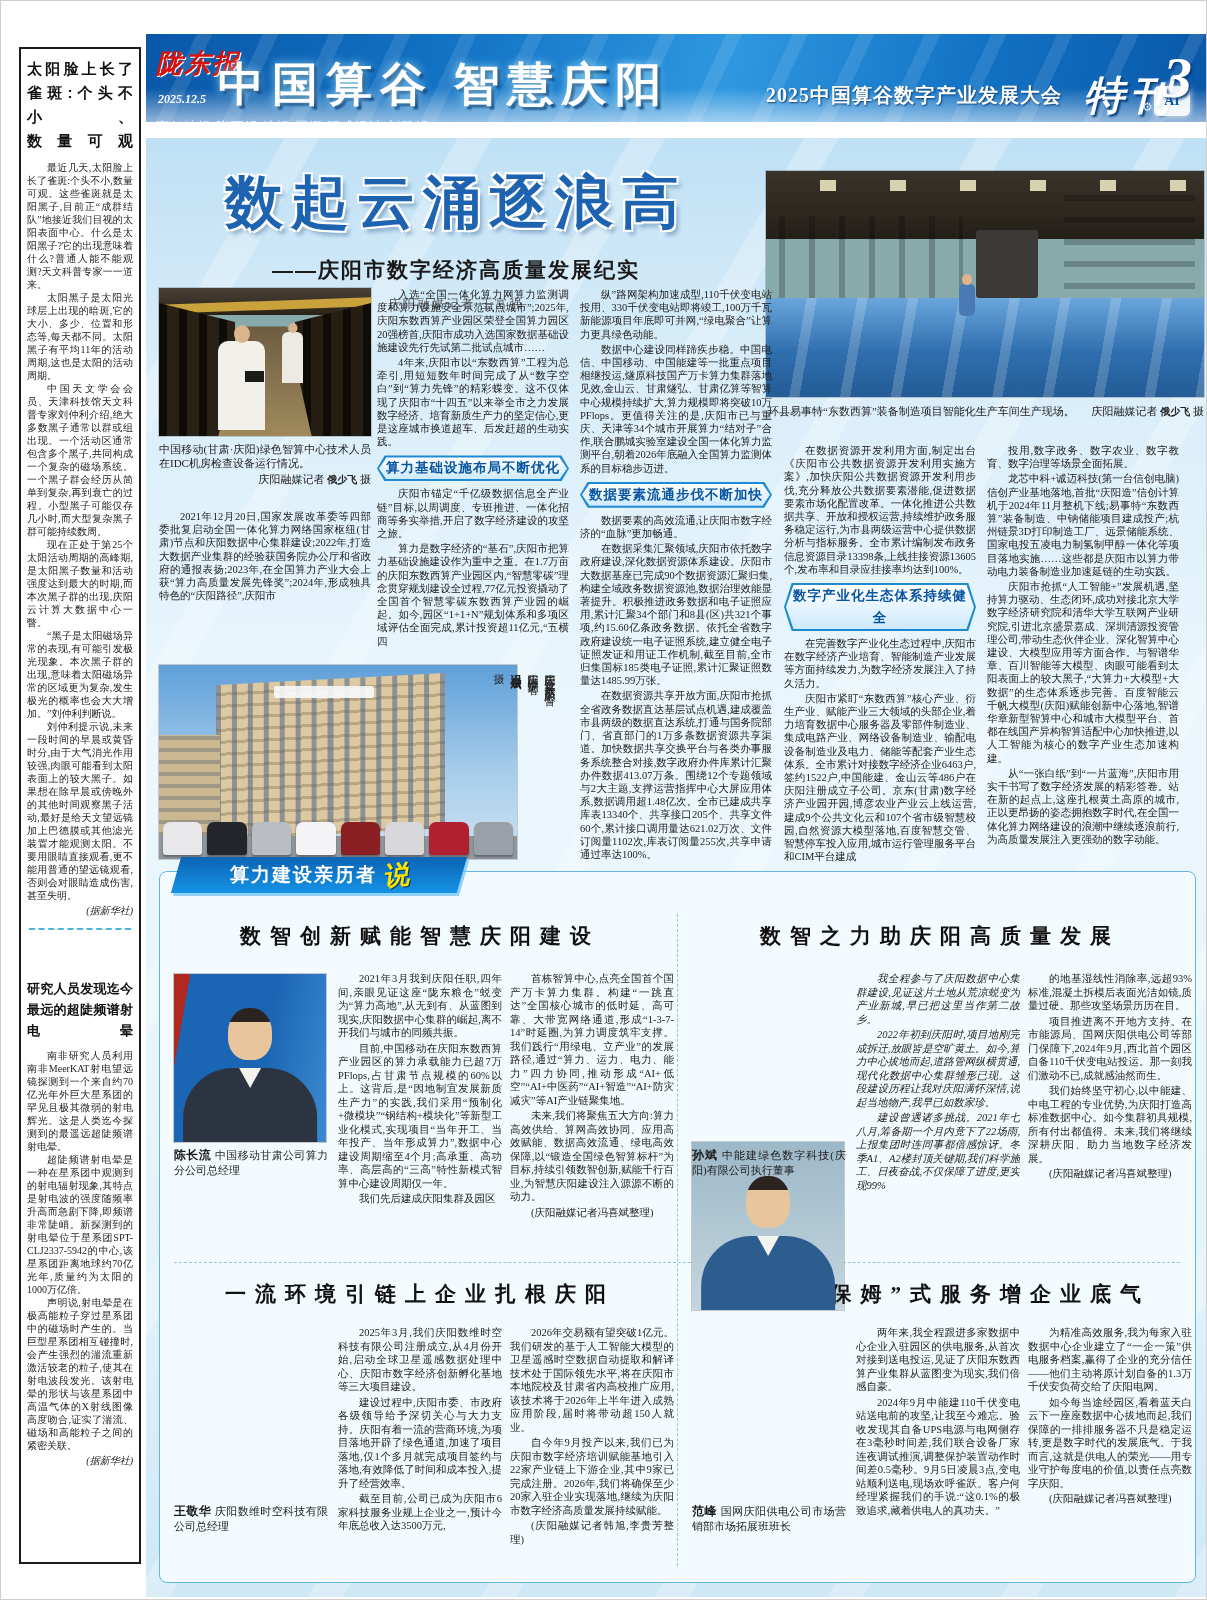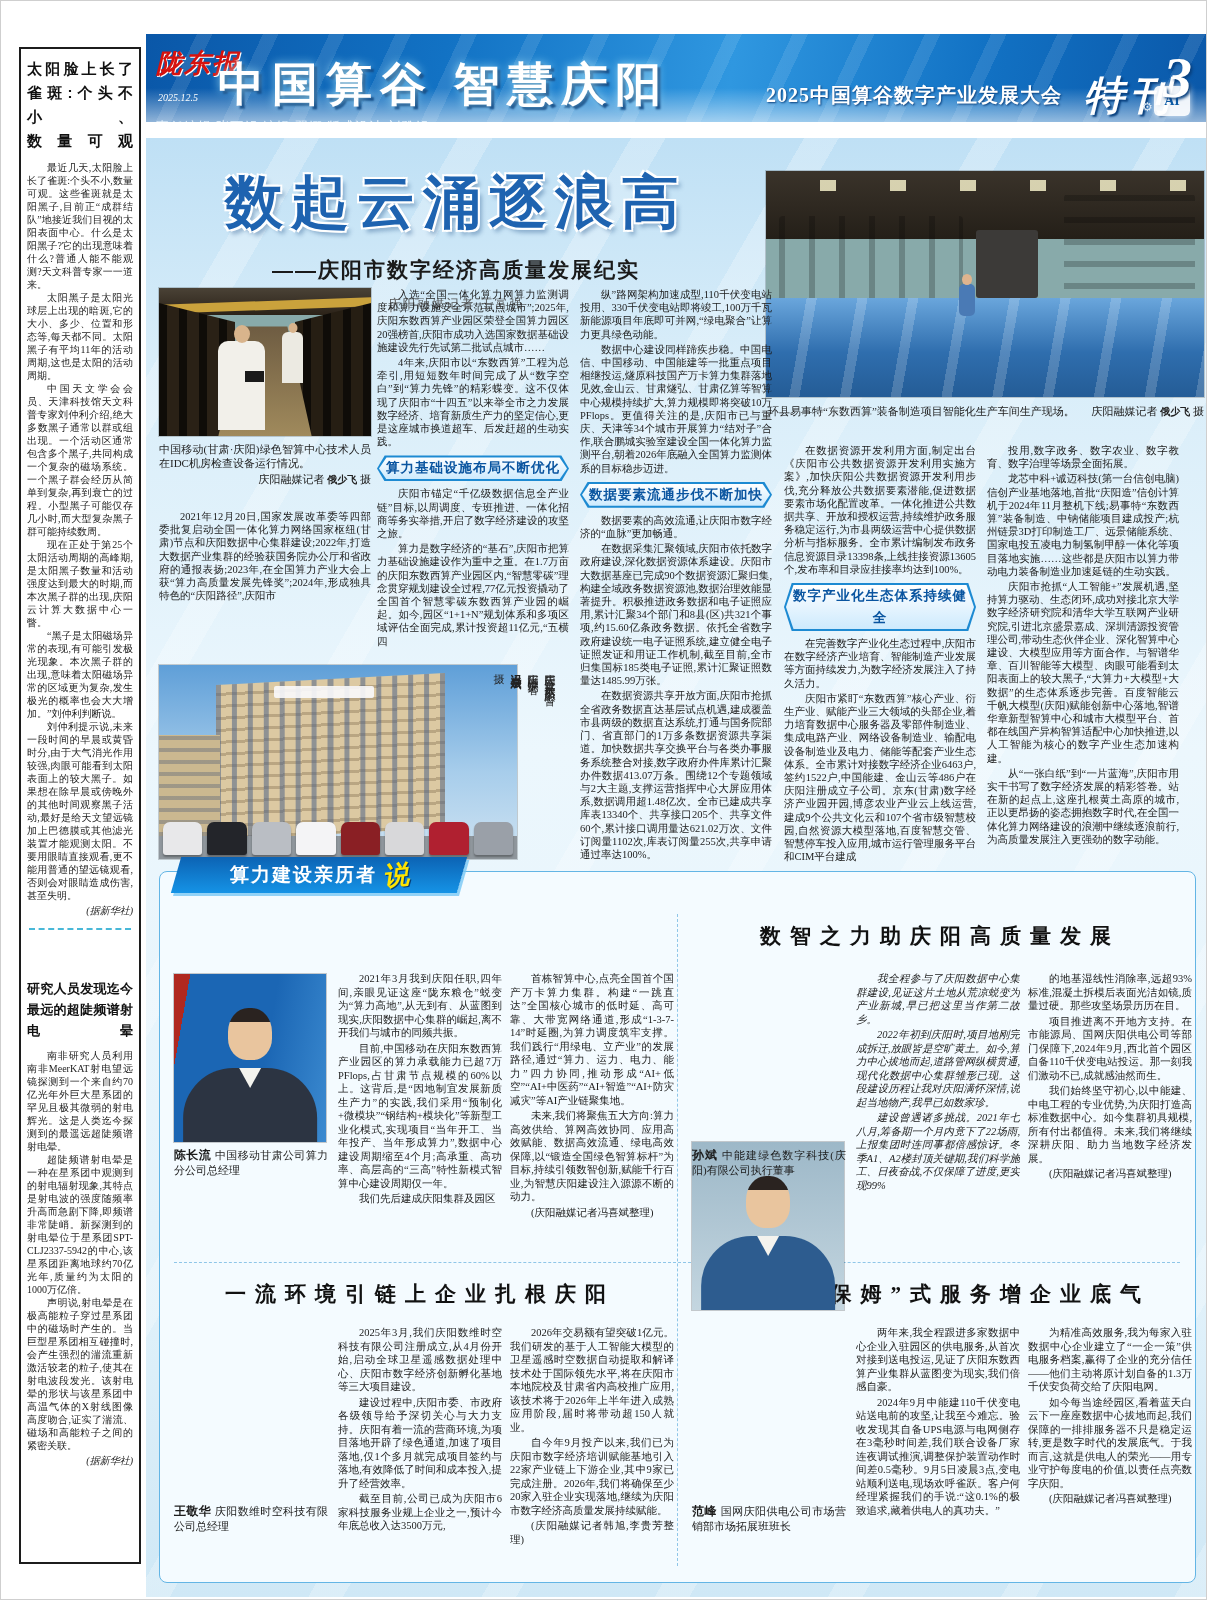--- a/index.html
+++ b/index.html
@@ -20,21 +20,21 @@
 
   
   #masthead{position:absolute;left:145px;top:33px;width:1062px;height:88px;overflow:hidden;
             background:linear-gradient(100deg,#0a57a8 0%,#1272c4 28%,#2f97e0 55%,#1272c4 78%,#0a57a8 100%);}
   #masthead::before{content:"";position:absolute;inset:0;
             background:repeating-linear-gradient(115deg,transparent 0 46px,rgba(255,255,255,.10) 46px 60px);}
   #masthead::after{content:"";position:absolute;left:0;right:0;bottom:0;height:34px;
             background:linear-gradient(180deg,transparent,rgba(255,255,255,.55));}
   .mh-logo{position:absolute;left:10px;top:12px;font-size:26px;font-weight:bold;font-style:italic;
            color:#d6120e;text-shadow:1px 1px 0 #fff;letter-spacing:2px;z-index:2;}
-  .mh-date{position:absolute;left:12px;top:58px;color:#fff;font-size:10px;font-weight:normal;
+  .mh-date{position:absolute;left:12px;top:58px;color:#fff;font-size:12px;font-weight:bold;
            font-style:italic;z-index:2;}
   .mh-credits{position:absolute;left:10px;top:84px;color:#eaf6ff;font-size:13px;letter-spacing:1px;z-index:2;}
   .mh-title{position:absolute;left:72px;top:20px;width:560px;text-align:left;color:#fff;font-weight:bold;
             font-size:46px;letter-spacing:8px;z-index:2;
             text-shadow:0 0 10px rgba(180,240,255,.8),3px 3px 2px #083f7d;}
   .mh-sub{position:absolute;left:620px;top:48px;color:#fff;font-weight:bold;font-size:20px;
           letter-spacing:1px;z-index:2;text-shadow:1px 1px 2px #083f7d;}
   .mh-special{position:absolute;left:938px;top:34px;color:#fff;font-weight:bold;font-style:italic;
               font-size:40px;letter-spacing:6px;z-index:2;text-shadow:2px 2px 2px #083f7d;}
   .mh-ai{position:absolute;left:1008px;top:52px;width:36px;height:30px;background:rgba(255,255,255,.92);
@@ -319,20 +319,21 @@
       </div>
 
     <div id="ibox">
       <div id="ibanner">
         <span class="t">算力建设亲历者</span>
         <span class="y">说</span>
       </div>
       <div class="vsep"></div>
       <div class="hsep"></div>
 
+      <div class="i-title" style="left:20px;top:50px;">数智创新赋能智慧庆阳建设</div>
       <div class="i-photo portrait v1" style="left:14px;top:102px;">
         <div class="p-head"></div>
         <div class="p-body"></div>
       </div>
       <div class="i-name" style="left:14px;top:276px;">
         <b>陈长流</b><span>中国移动甘肃公司算力分公司总经理</span>
       </div>
       <div class="i-col" style="left:178px;top:100px;">
           <p>2021年3月我到庆阳任职,四年间,亲眼见证这座“陇东粮仓”蜕变为“算力高地”,从无到有、从蓝图到现实,庆阳数据中心集群的崛起,离不开我们与城市的同频共振。</p>
           <p>目前,中国移动在庆阳东数西算产业园区的算力承载能力已超7万PFlops,占甘肃节点规模的60%以上。这背后,是“因地制宜发展新质生产力”的实践,我们采用“预制化+微模块”“钢结构+模块化”等新型工业化模式,实现项目“当年开工、当年投产、当年形成算力”,数据中心建设周期缩至4个月;高承重、高功率、高层高的“三高”特性新模式智算中心建设周期仅一年。</p>

